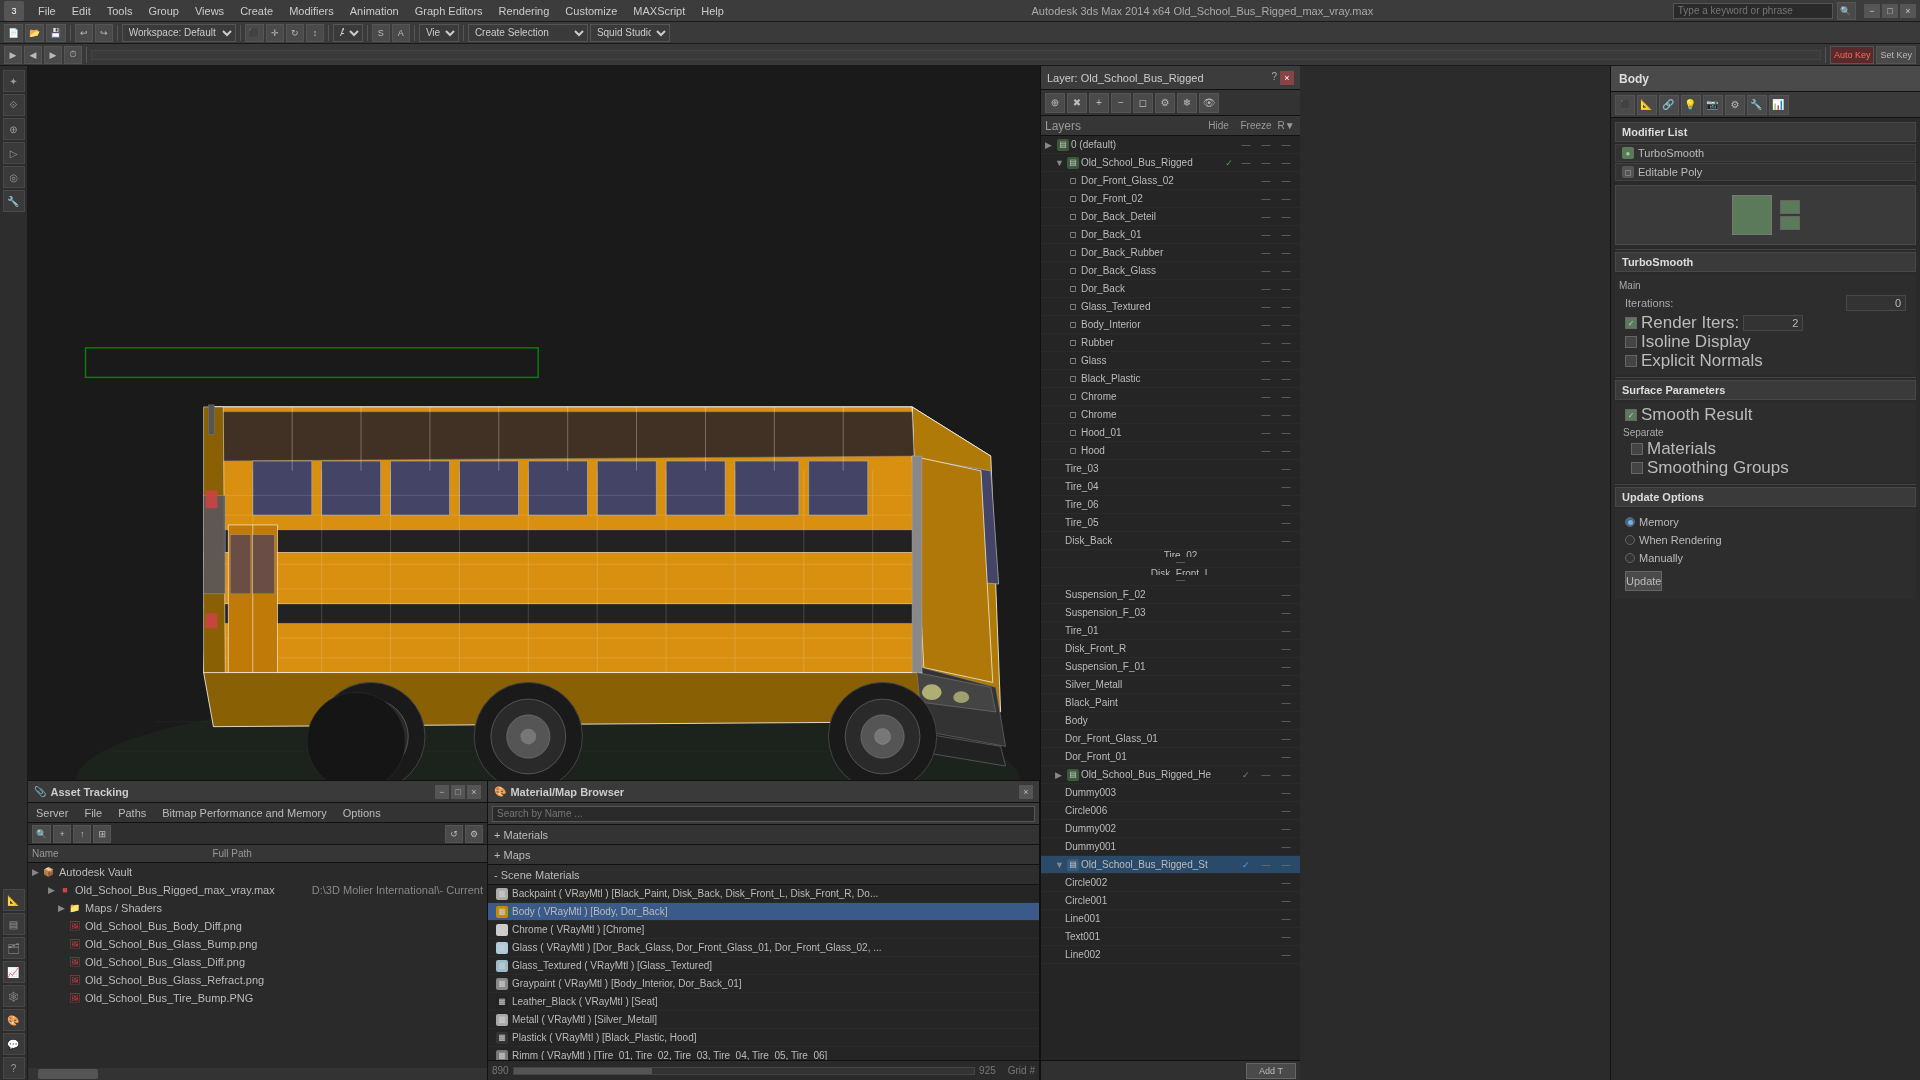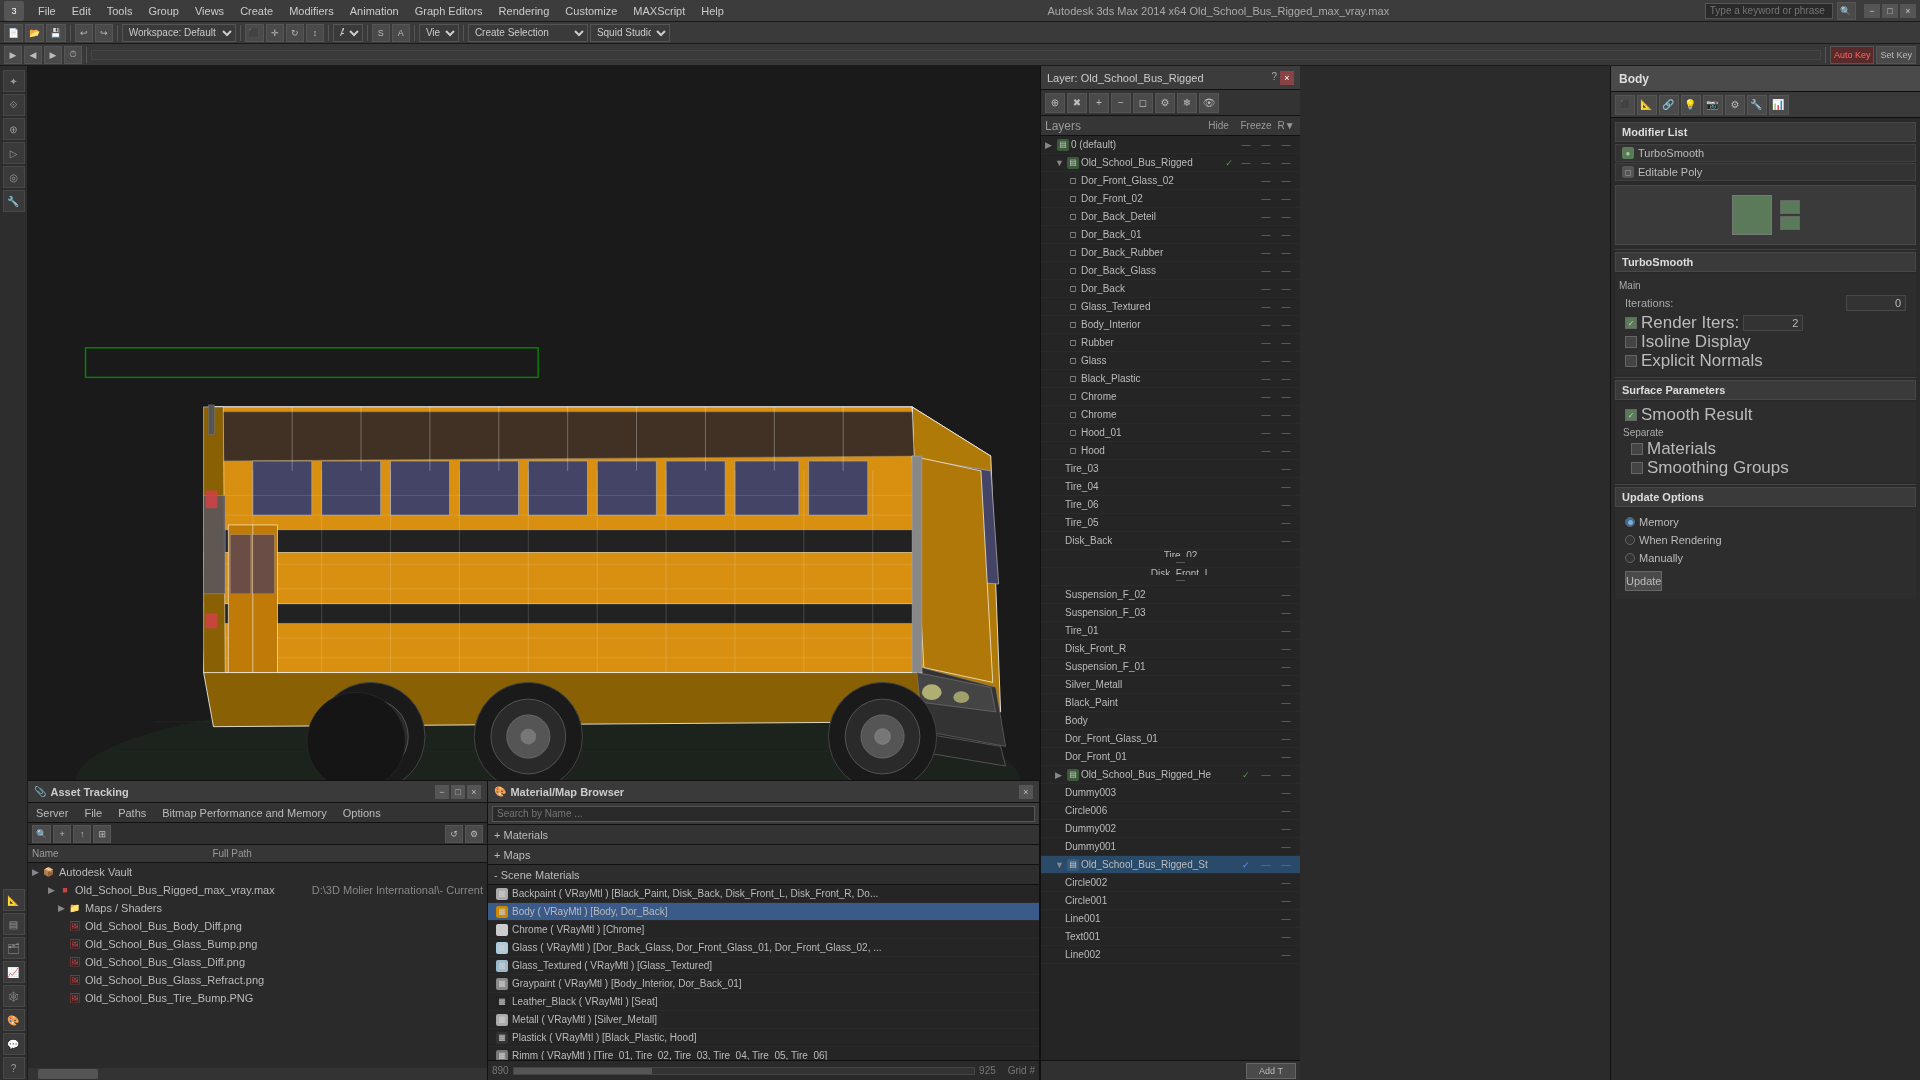--- a/index.html
+++ b/index.html
@@ -145,21 +145,21 @@
   <div class="menu-item">Create</div>
   <div class="menu-item">Modifiers</div>
   <div class="menu-item">Animation</div>
   <div class="menu-item">Graph Editors</div>
   <div class="menu-item">Rendering</div>
   <div class="menu-item">Customize</div>
   <div class="menu-item">MAXScript</div>
   <div class="menu-item">Help</div>
   <div class="title-bar">Autodesk 3ds Max 2014 x64    Old_School_Bus_Rigged_max_vray.max</div>
   <div style="display:flex;align-items:center;gap:4px;margin-right:8px;">
-    <input class="search-input" style="width: 128px;" placeholder="Type a keyword or phrase">
+    <input class="search-input" style="width: 160px;" placeholder="Type a keyword or phrase">
     <div class="tb-btn">🔍</div>
   </div>
   <div class="window-controls">
     <button class="win-btn">−</button>
     <button class="win-btn">□</button>
     <button class="win-btn">×</button>
   </div>
 </div>
 
 <div id="toolbar2">

